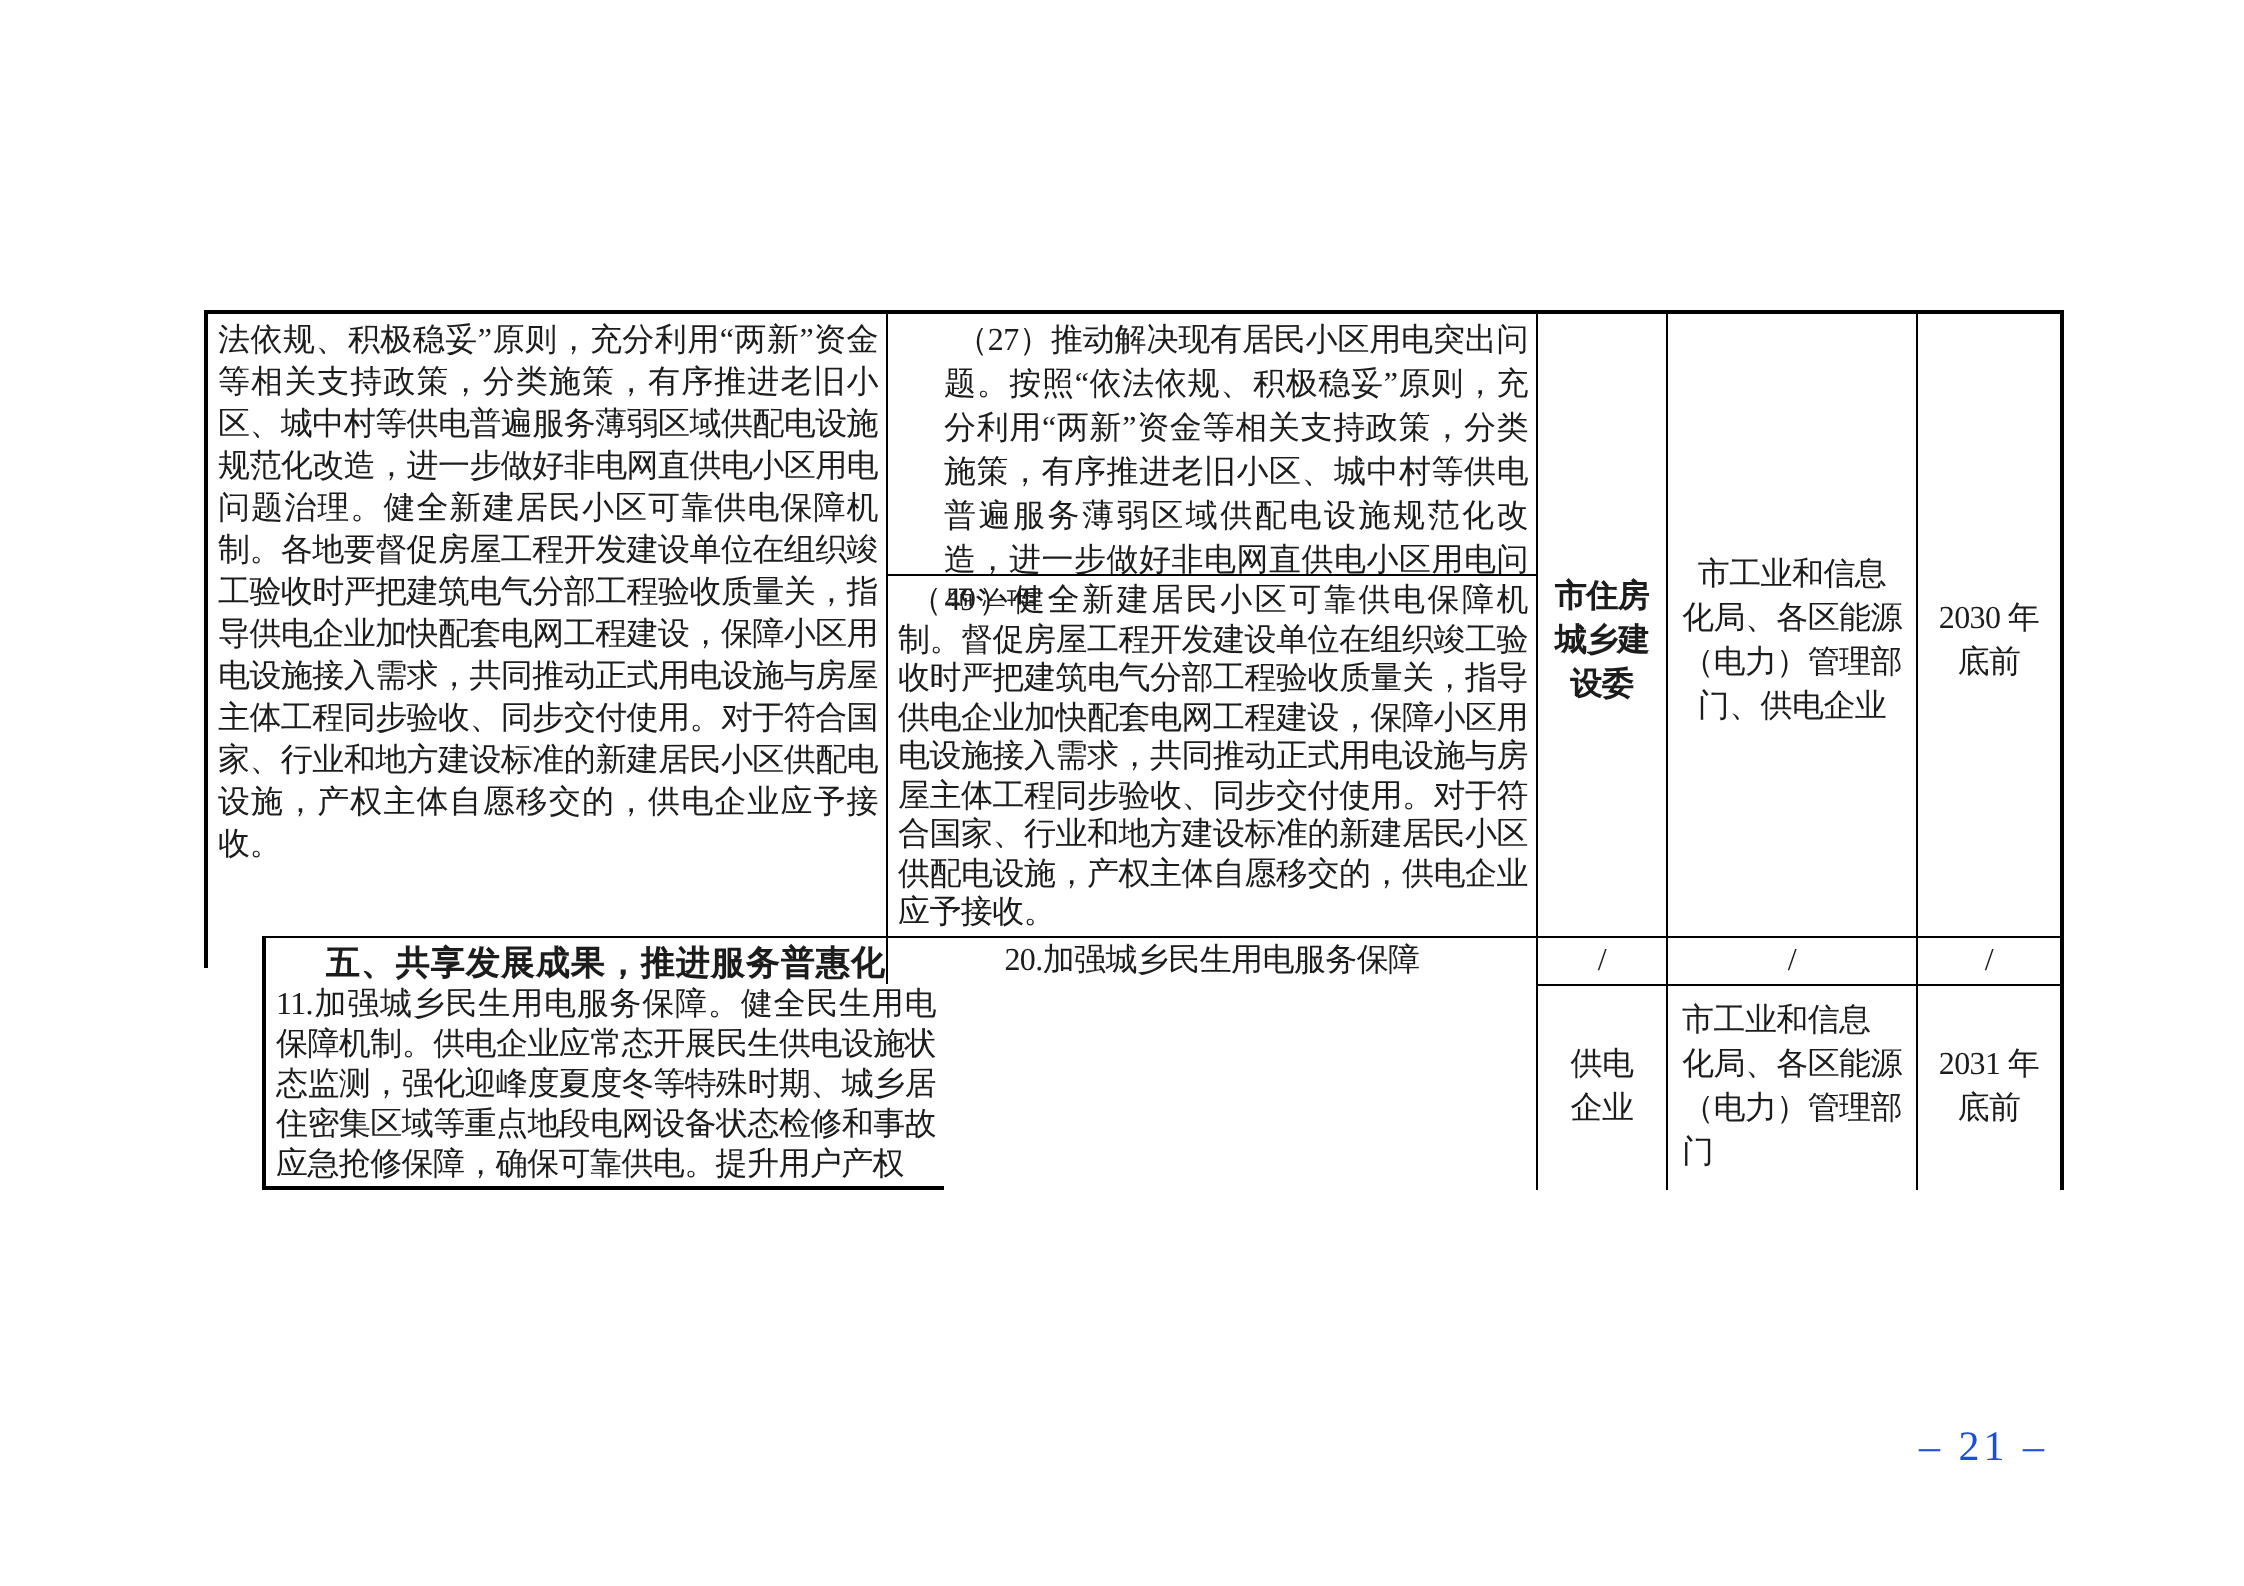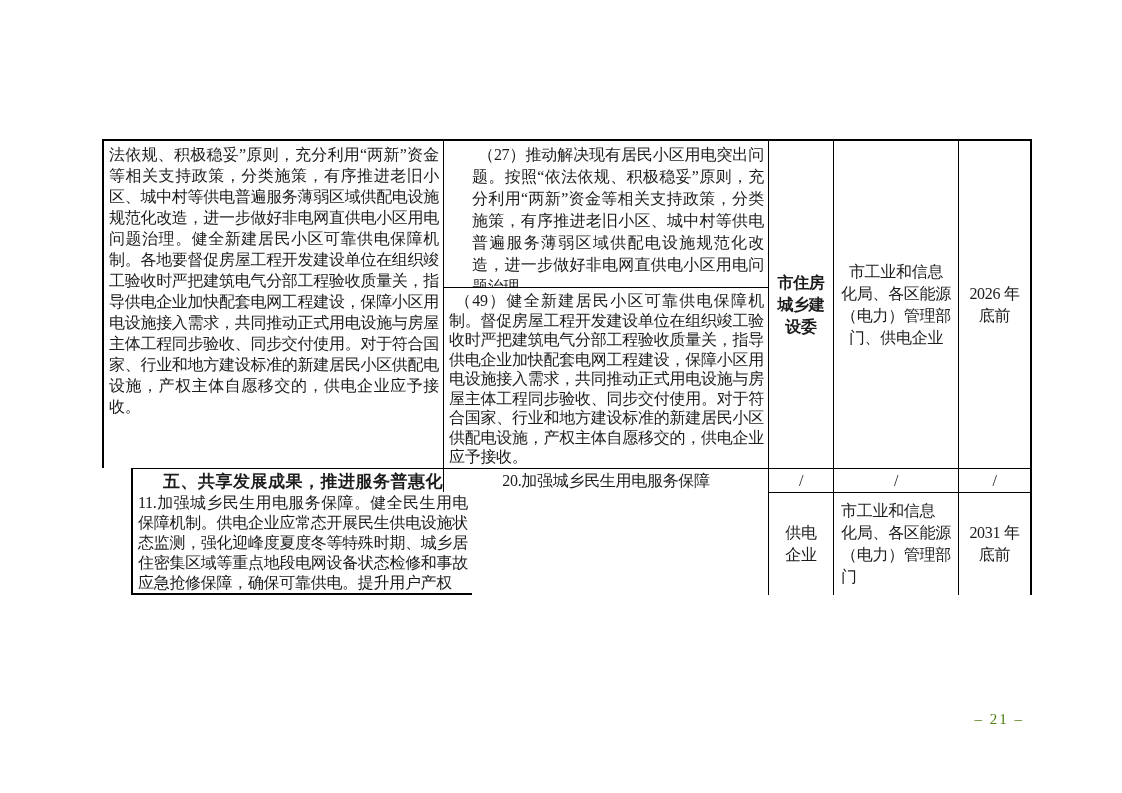--- a/index.html
+++ b/index.html
@@ -12,21 +12,21 @@
     overflow:hidden;
   }
   .tbl{position:absolute;left:102px;top:139px;width:930px;height:456px;}
   .cell{
     position:absolute;box-sizing:border-box;overflow:hidden;
     border:0 solid #000;
     font-size:16px;letter-spacing:-0.3px;
   }
   
   .bl{border-left-width:1.5px;} .bl2{border-left-width:2px;}
-  .bt{border-top-width:1.5px;}  .bt2{border-top-width:2px;}
+  .bt{border-top-width:1.5px;}  .bt2{border-top-width:2px;margin-top:16px;}
   .br2{border-right-width:2px;} .bb2{border-bottom-width:2px;margin-left:29px;}
   
   .para{
     text-align:justify;text-justify:inter-character;
     padding:3px 4px 0 5px;
   }
   .indent{text-indent:6px;}
   .lh21{line-height:21px;}
   .lh22{line-height:22px;}
   .lh195{line-height:19.5px;}
@@ -39,21 +39,21 @@
   .sec-head{
     font-family:"Liberation Sans","DejaVu Sans",sans-serif;
     font-weight:bold;font-size:17px;line-height:23px;
     text-align:center;letter-spacing:0.5px;
   }
   .task-head{
     line-height:22px;text-align:center;
   }
   .pagenum{
     position:absolute;top:711px;right:98px;
-    font-size:15px;letter-spacing:2px;color:#4d7c0f;
+    font-size:21px;letter-spacing:2px;color:#1d4ed8;
   }
 </style>
 </head>
 <body>
 
 <div class="page">
   <div class="tbl">
 
     <div class="cell bl2 bt2 para lh21" style="left:0;top:0;width:341px;height:329px;">法依规、积极稳妥”原则，充分利用“两新”资金等相关支持政策，分类施策，有序推进老旧小区、城中村等供电普遍服务薄弱区域供配电设施规范化改造，进一步做好非电网直供电小区用电问题治理。健全新建居民小区可靠供电保障机制。各地要督促房屋工程开发建设单位在组织竣工验收时严把建筑电气分部工程验收质量关，指导供电企业加快配套电网工程建设，保障小区用电设施接入需求，共同推动正式用电设施与房屋主体工程同步验收、同步交付使用。对于符合国家、行业和地方建设标准的新建居民小区供配电设施，产权主体自愿移交的，供电企业应予接收。</div>
 
@@ -68,21 +68,21 @@
     </div>
 
     <div class="cell bl bt2 ctr" style="left:731px;top:0;width:125px;height:329px;">
       <span class="pre">市工业和信息
 化局、各区能源
 （电力）管理部
 门、供电企业</span>
     </div>
 
     <div class="cell bl bt2 br2 ctr" style="left:856px;top:0;width:74px;height:329px;">
-      <span class="pre">2026 年
+      <span class="pre">2030 年
 底前</span>
     </div>
 
     <div class="cell bl2 bt bb2" style="left:0;top:329px;width:341px;height:127px;padding:1px 4px 0 5px;">
       <div class="sec-head">五、共享发展成果，推进服务普惠化</div>
       <div class="para lh20" style="padding:0;text-align:justify;">11.加强城乡民生用电服务保障。健全民生用电保障机制。供电企业应常态开展民生供电设施状态监测，强化迎峰度夏度冬等特殊时期、城乡居住密集区域等重点地段电网设备状态检修和事故应急抢修保障，确保可靠供电。提升用户产权</div>
     </div>
 
     <div class="cell bl bt ctr task-head" style="left:341px;top:329px;width:325px;height:24px;">
       <span>20.加强城乡民生用电服务保障</span>

